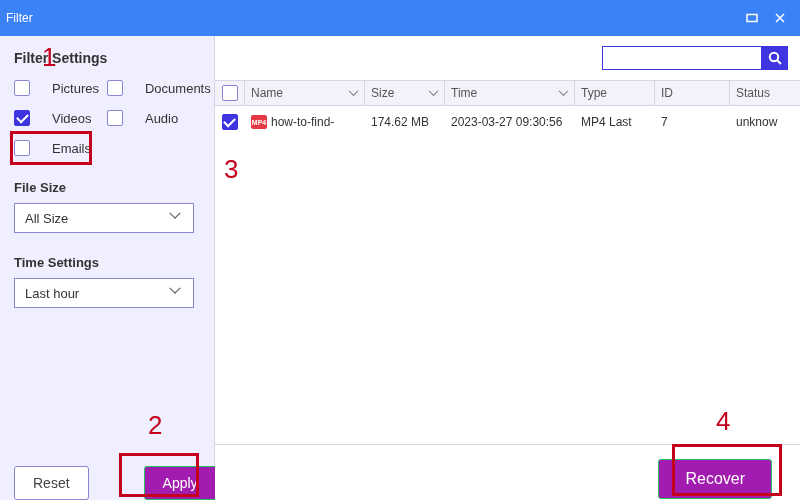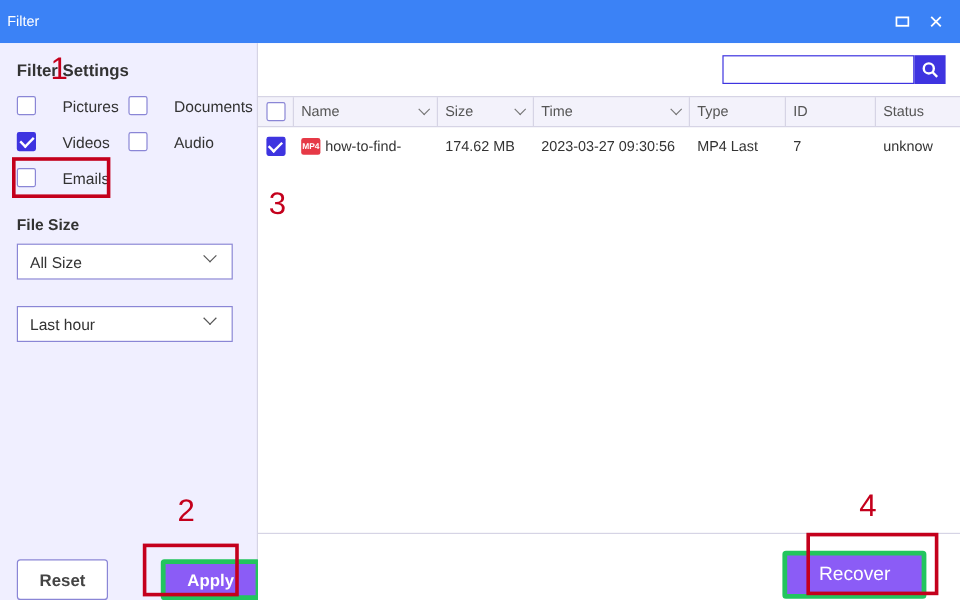--- a/index.html
+++ b/index.html
@@ -19,24 +19,24 @@
   .check-item { display: flex; align-items: center; gap: 22px; }
   .chk { width: 16px; height: 16px; border: 1.5px solid #8a86d6; border-radius: 2px; display: inline-flex; align-items: center; justify-content: center; background: #fff; cursor: pointer; }
   .chk.checked { background: #3e34e0; border-color: #3e34e0; }
   .chk.checked::after { content: ""; width: 9px; height: 5px; border: 2px solid #fff; border-top: none; border-right: none; transform: rotate(-45deg) translate(1px,-1px); }
 
   .section-label { font-weight: 600; margin-bottom: 8px; font-size: 13px; }
   .dropdown { width: 180px; height: 30px; border: 1px solid #8a86d6; background: #fff; display: flex; align-items: center; justify-content: space-between; padding: 0 10px; font-size: 13px; margin-bottom: 22px; cursor: pointer; color:#333; }
   .chevron { width: 12px; height: 12px; }
   .chevron::before { content:""; display:block; width:7px; height:7px; border:1.5px solid #555; border-top:none; border-left:none; transform: rotate(45deg) translate(-2px,-2px); }
 
-  .sidebar-footer { margin-top: auto; display: flex; gap: 44px; align-items: center; font-weight: bold; }
+  .sidebar-footer { margin-top: auto; display: flex; gap: 55px; align-items: center; }
   .btn { height: 34px; padding: 0 18px; font-size: 14px; border-radius: 3px; cursor: pointer; display: inline-flex; align-items: center; justify-content: center; }
   .btn-outline { border: 1.5px solid #8a86d6; background: #fff; color: #444; }
-  .btn-primary { background: #8b5cf6; color: #fff; border: 4px solid #22c55e; }
+  .btn-primary { background: #a21caf; color: #fff; border: 1px solid #22c55e; }
   .btn-big { height: 40px; padding: 0 26px; font-size: 16px; }
 
   
   .main { flex: 1; display: flex; flex-direction: column; background: #fff; position: relative; }
   .searchbar { height: 44px; display: flex; align-items: center; justify-content: flex-end; padding: 0 12px; gap: 0; }
   .search-input { width: 160px; height: 24px; border: 1.5px solid #3e34e0; background: #fff; padding: 0 6px; font-size: 12px; outline: none; }
   .search-btn { width: 26px; height: 24px; background: #3e34e0; display: flex; align-items: center; justify-content: center; cursor: pointer; }
   .search-btn svg { stroke:#fff; fill:none; stroke-width:2; }
 
   
@@ -108,20 +108,21 @@
         <span>Emails</span>
       </label>
     </div>
 
     <div class="section-label">File Size</div>
     <div class="dropdown">
       <span>All Size</span>
       <span class="chevron"></span>
     </div>
 
+    <div class="section-label">Time Settings</div>
     <div class="dropdown">
       <span>Last hour</span>
       <span class="chevron"></span>
     </div>
 
     <div class="sidebar-footer">
       <span class="btn btn-outline">Reset</span>
       <span class="btn btn-primary">Apply</span>
     </div>
   </div>

